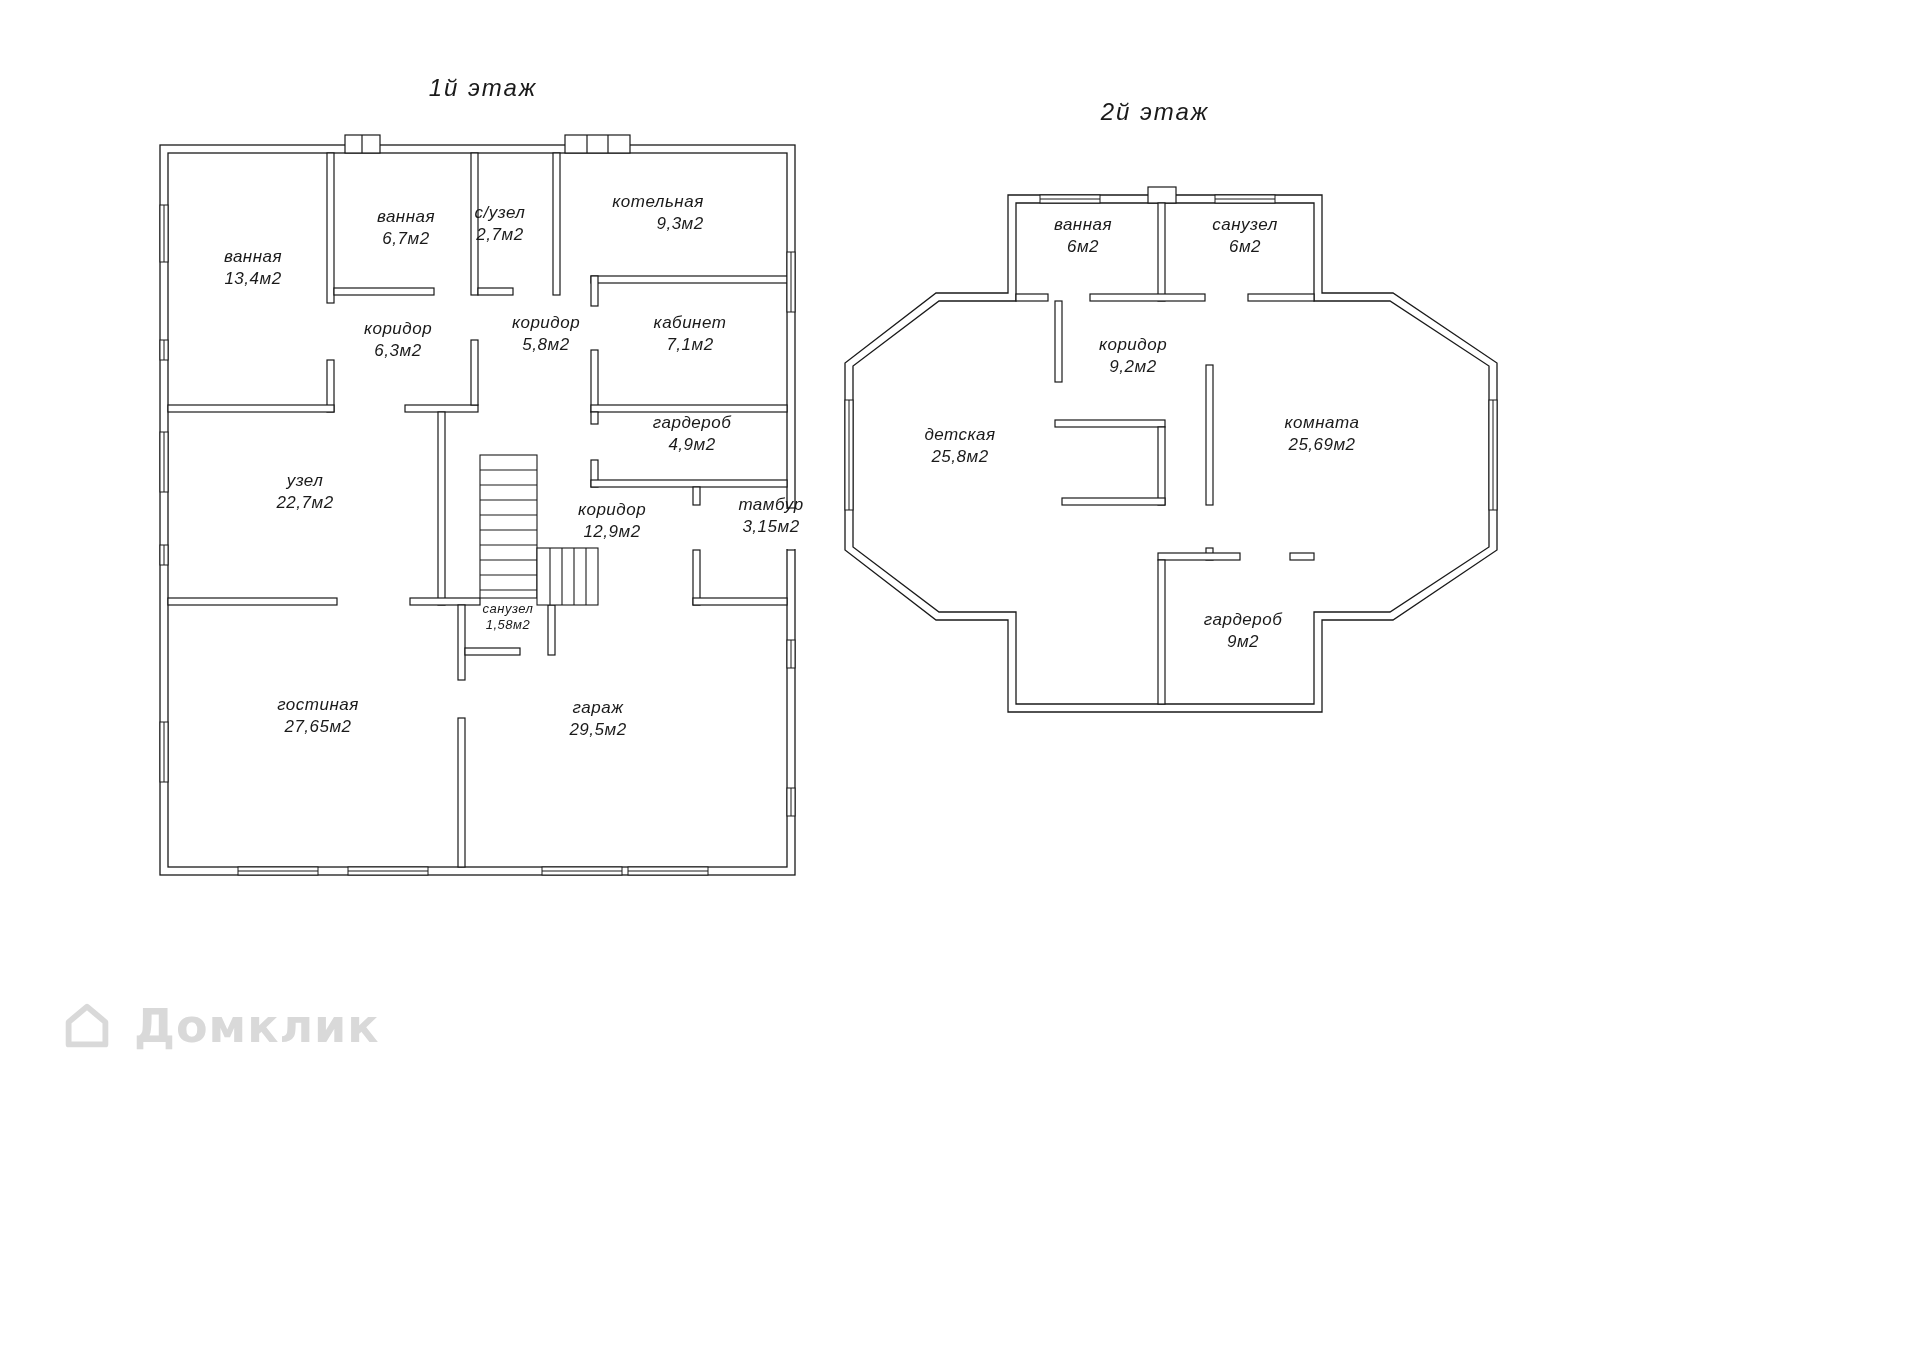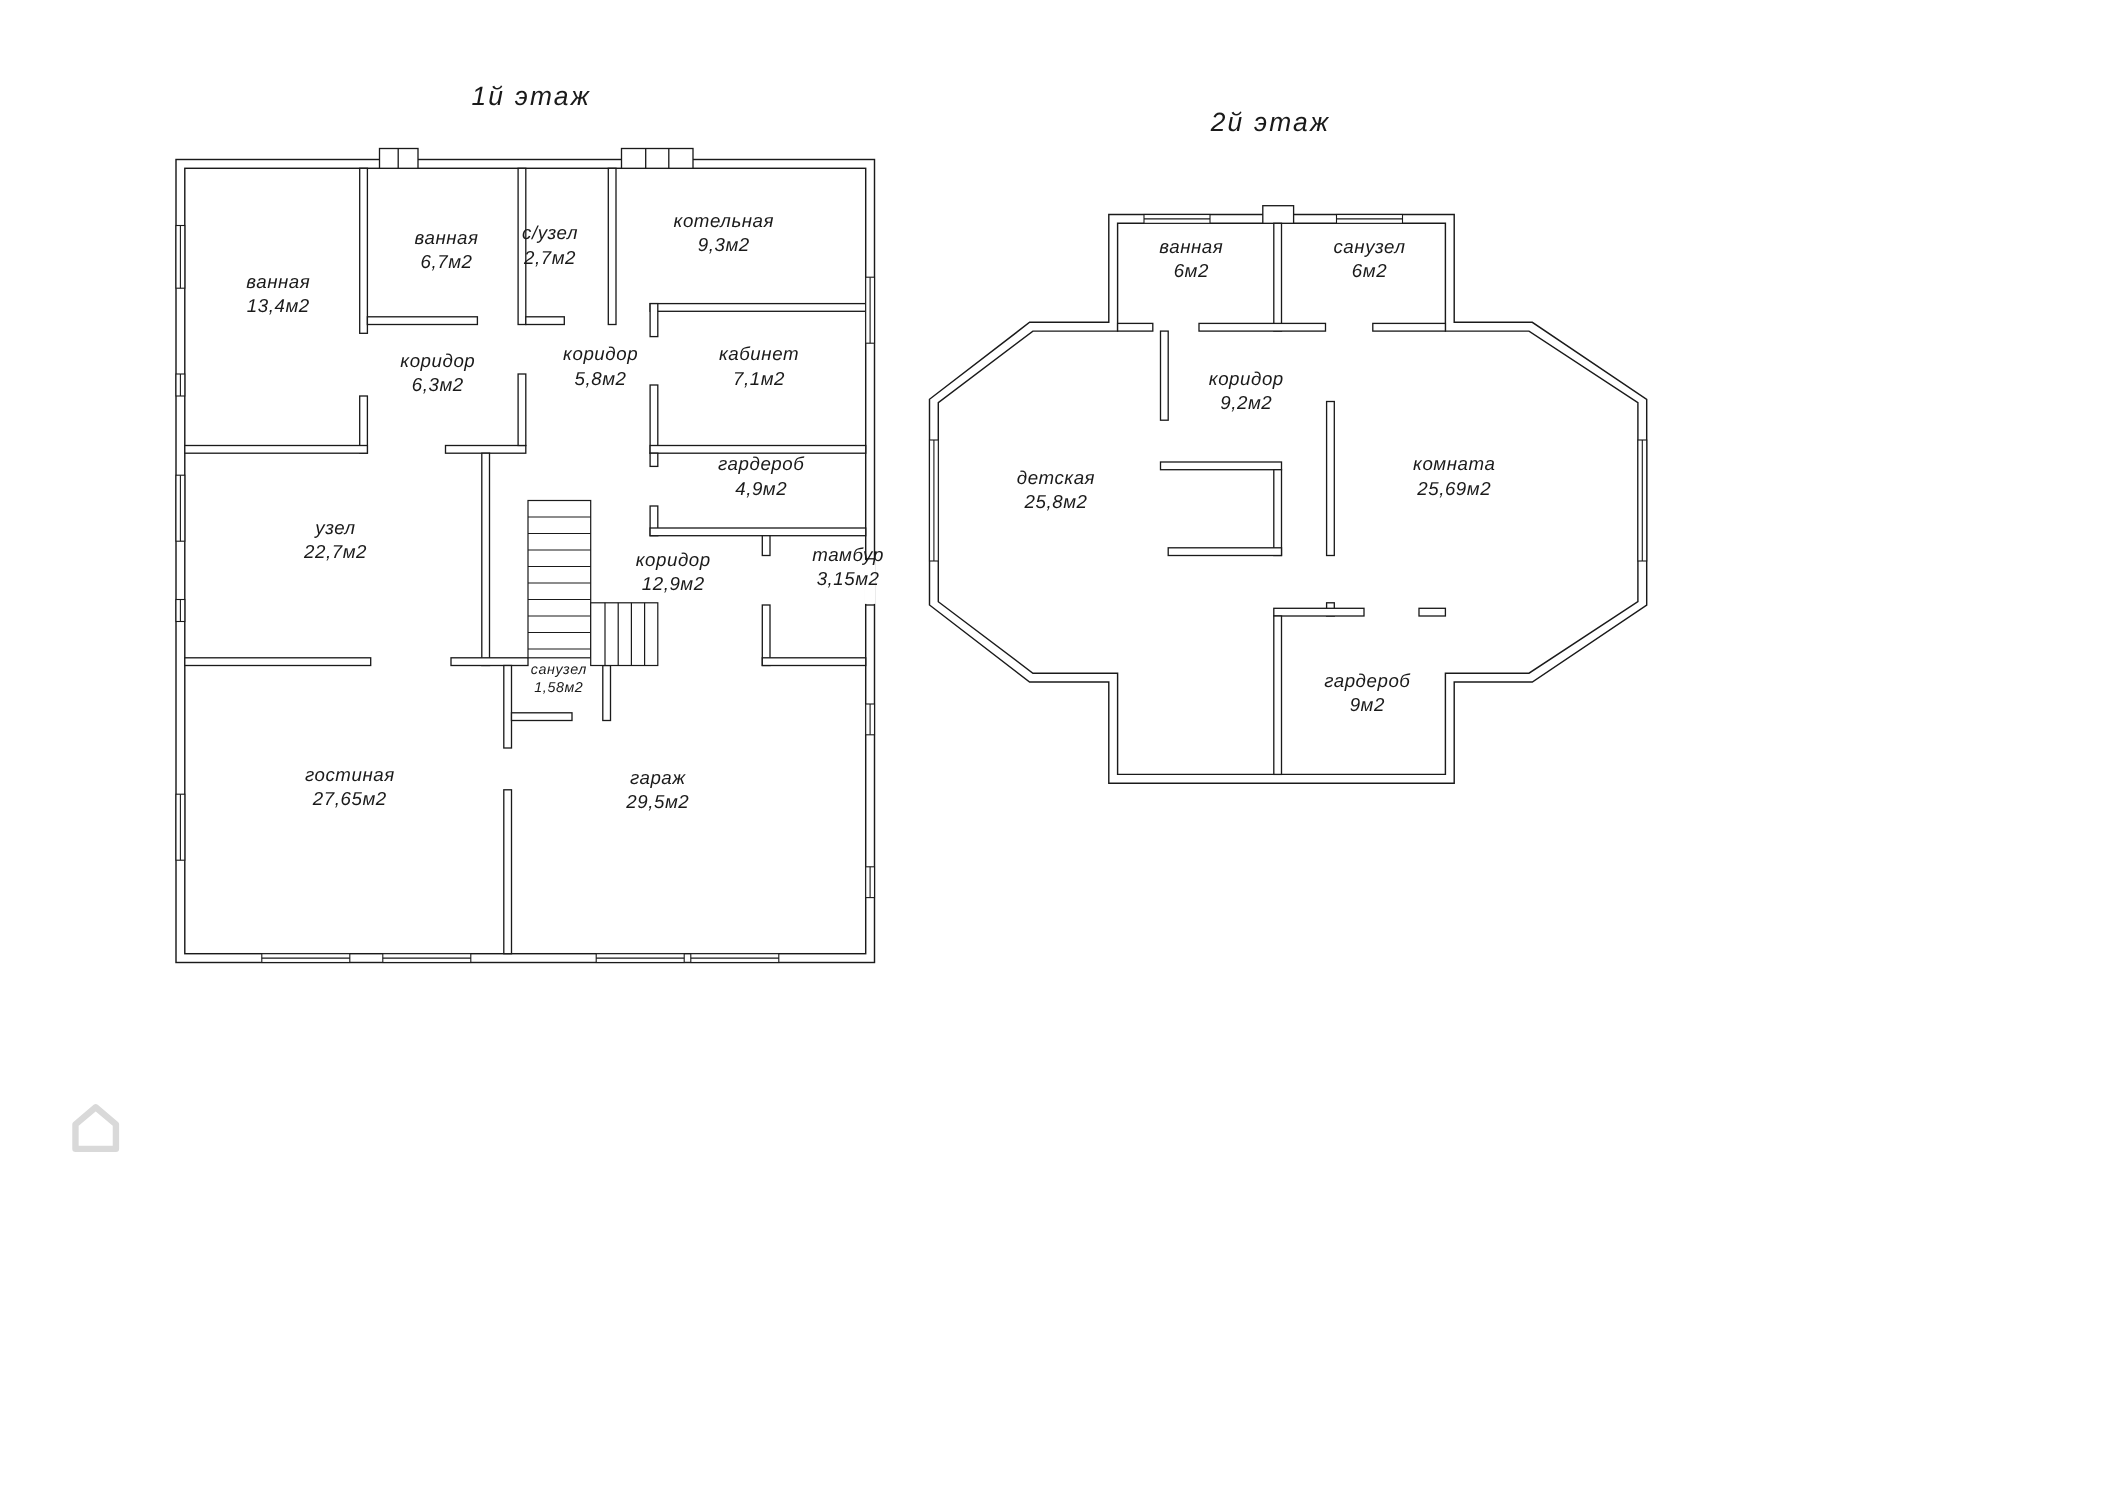--- a/index.html
+++ b/index.html
@@ -231,21 +231,21 @@
     <div>13,4м2</div>
   </div>
   <div class="room" style="left:406px; top:228px;">
     <div>ванная</div>
     <div>6,7м2</div>
   </div>
   <div class="room" style="left:500px; top:224px;">
     <div>с/узел</div>
     <div>2,7м2</div>
   </div>
-  <div class="room" style="left:658px; top:213px;">
+  <div class="room" style="left:658px; top:213px;text-align:right;">
     <div>котельная</div>
     <div>9,3м2</div>
   </div>
   <div class="room" style="left:398px; top:340px;">
     <div>коридор</div>
     <div>6,3м2</div>
   </div>
   <div class="room" style="left:546px; top:334px;">
     <div>коридор</div>
     <div>5,8м2</div>
@@ -305,15 +305,16 @@
   </div>
   <div class="room" style="left:1243px; top:631px;">
     <div>гардероб</div>
     <div>9м2</div>
   </div>
 
   <div class="watermark">
     <svg width="62" height="60" viewBox="0 0 64 62">
       <path d="M13 50 V27 L32 11 L51 27 V50 Z" fill="none" stroke="#d9d9d9" stroke-width="6" stroke-linejoin="round" stroke-linecap="round"></path>
     </svg>
+    <span class="watermark-text">Домклик</span>
   </div>
 
 </div>
 
 </body></html>

